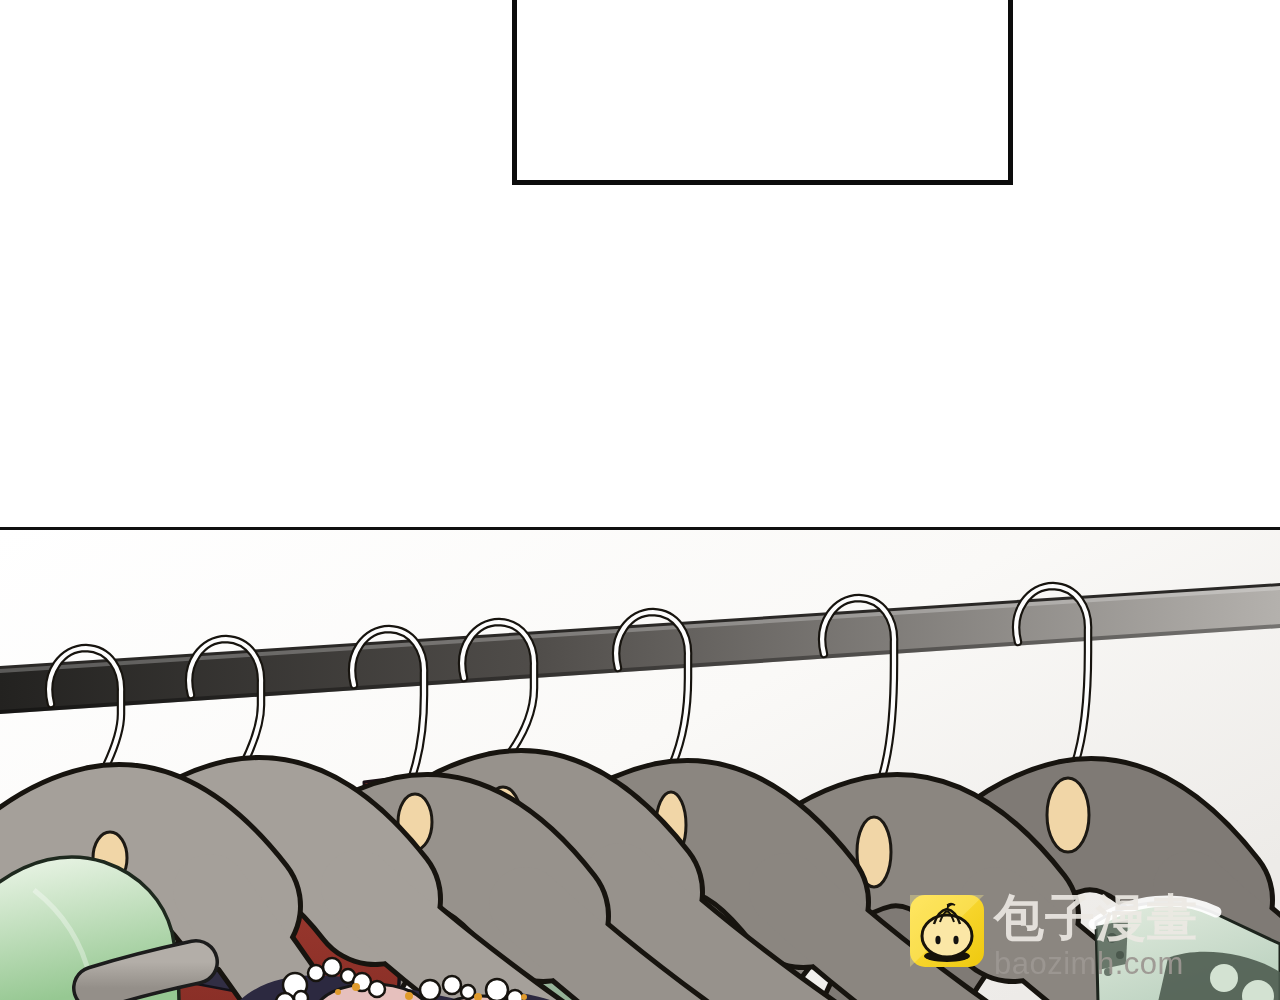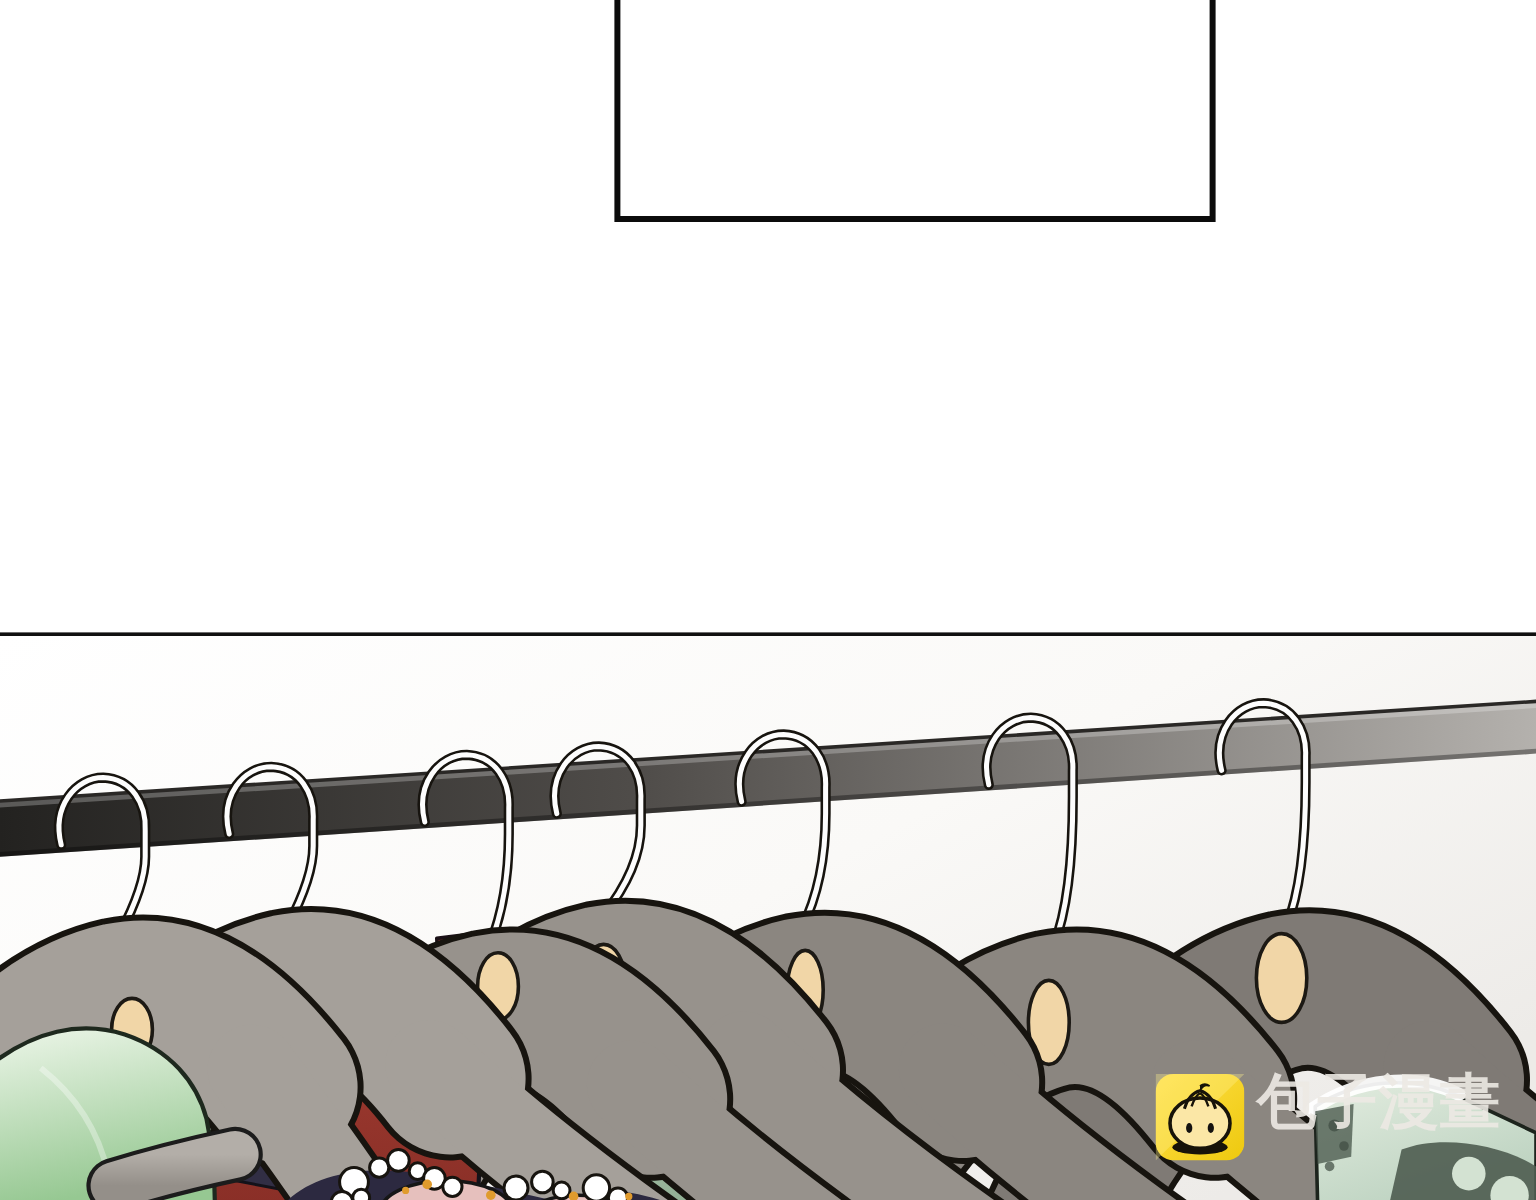--- a/index.html
+++ b/index.html
@@ -2,21 +2,21 @@
 <html><head>
 <meta charset="utf-8">
 <style>
   html,body{margin:0;padding:0;background:#ffffff;}
   body{width:1280px;height:1000px;position:relative;overflow:hidden;
        font-family:"Liberation Sans", sans-serif;}
   .caption-box{position:absolute;left:512px;top:-14px;width:501px;height:199px;
        box-sizing:border-box;background:#ffffff;border:5px solid #0c0c0c;}
   .panel-divider{position:absolute;left:0;top:527px;width:1280px;height:7px;background:#101010;}
   #scene{position:absolute;left:0;top:530px;width:1280px;height:470px;display:block;}
-  .watermark{position:absolute;left:963px;top:893px;width:300px;height:100px;z-index:5;}
+  .watermark{position:absolute;left:910px;top:893px;width:300px;height:100px;z-index:5;}
   .wm-icon{position:absolute;left:0;top:2px;width:74px;height:72px;}
   .wm-texts{position:absolute;left:84px;top:0;width:216px;}
   .wm-cjk{font-size:50px;font-weight:bold;line-height:1;letter-spacing:1px;
           color:rgba(236,233,227,0.9);white-space:nowrap;}
   .wm-domain{font-size:31px;line-height:1;margin-top:5px;letter-spacing:0.5px;
           color:rgba(156,151,145,0.95);white-space:nowrap;}
 </style>
 </head>
 <body>
 
@@ -240,14 +240,15 @@
       <path d="M24,29 Q28,16 37,14 Q46,16 50,29" fill="none" stroke="#171309" stroke-width="2.5"></path>
       <path d="M30,27 Q33,18 37,16" fill="none" stroke="#171309" stroke-width="2"></path>
       <path d="M44,27 Q41,18 37,16" fill="none" stroke="#171309" stroke-width="2"></path>
       <path d="M37,14 q3,-6 8,-4 q-4,-3 -8,0" fill="#171309" stroke="#171309" stroke-width="1.5"></path>
       <ellipse cx="28" cy="45" rx="2.6" ry="4.2" fill="#141210"></ellipse>
       <ellipse cx="46" cy="45" rx="2.6" ry="4.2" fill="#141210"></ellipse>
     </svg>
   </div>
   <div class="wm-texts">
     <div class="wm-cjk" style="color: rgba(236, 233, 227, 0.9);">包子漫畫</div>
+    <div class="wm-domain" style="color: rgba(156, 151, 145, 0.95);">baozimh.com</div>
   </div>
 </div>
 
 </body></html>

